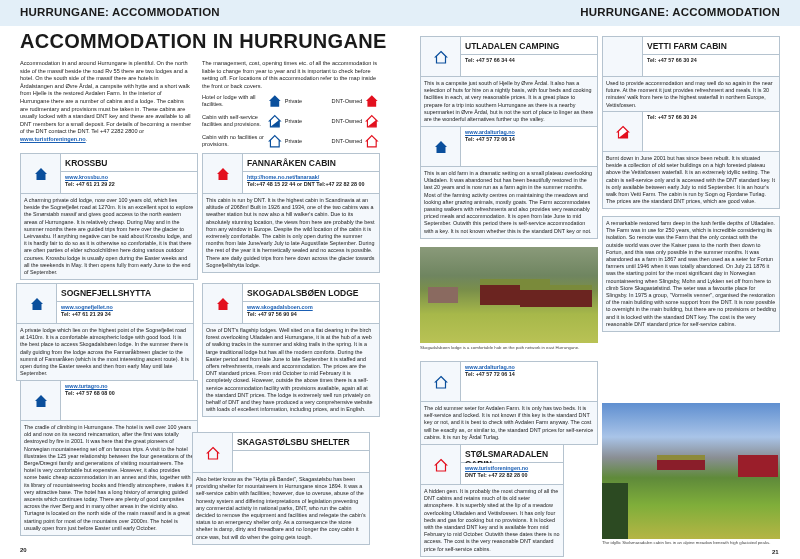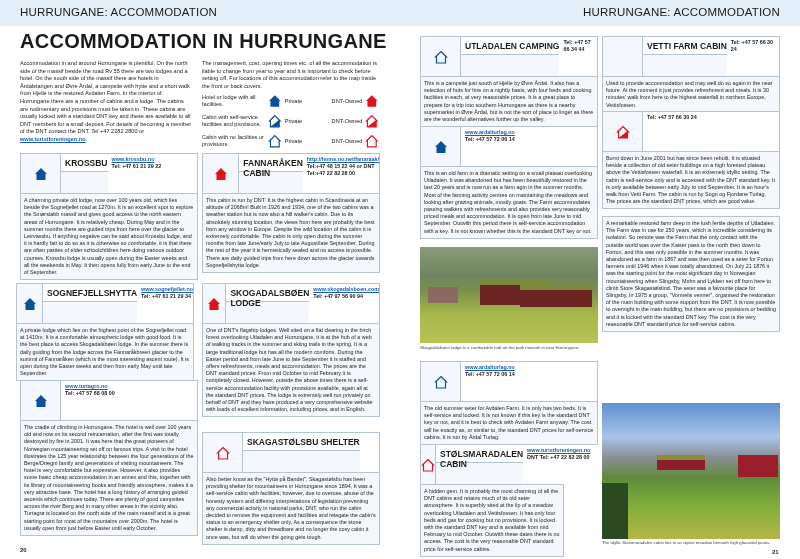--- a/index.html
+++ b/index.html
@@ -1,37 +1,37 @@
 <!DOCTYPE html>
 <html><head>
 <meta charset="utf-8">
 <style>
 *{box-sizing:border-box;margin:0;padding:0}
 html,body{width:800px;height:559px;overflow:hidden;background:#fff;font-family:"Liberation Sans",sans-serif;color:#222}
 .spread{position:relative;width:800px;height:559px;background:#fff}
 .runhead{position:absolute;top:0;height:26px;background:#e3eff8;width:400px}
 .runhead.left{left:0}
 .runhead.right{left:400px}
-.runhead span{position:absolute;top:6px;font-weight:normal;font-size:11.5px;letter-spacing:.2px;color:#1a1a1a}
+.runhead span{position:absolute;top:6px;font-weight:bold;font-size:11.5px;letter-spacing:.2px;color:#1a1a1a}
 .runhead.left span{left:20px}
 .runhead.right span{right:20px}
 .title{position:absolute;left:20px;top:30px;font-size:20px;font-weight:bold;letter-spacing:.3px;color:#1a1a1a}
 .intro{position:absolute;font-size:5.6px;line-height:7.6px;color:#222}
 .intro a{color:#1a5fb4;font-weight:bold;text-decoration:underline}
 .legend{position:absolute;left:202px;top:91px;width:180px;font-size:5.6px;line-height:7px}
 .legend .row{display:flex;align-items:center;height:20px}
 .legend .lbl{width:68px}
 .legend .ic{width:14px;height:14px;margin-right:3px}
 .legend .pv{width:40px}
 .legend .dn{width:40px;text-align:right;margin-right:3px}
 .box{position:absolute;border:1px solid #b5c3cf;background:#f4f8fc}
 .box .hd{display:flex;border-bottom:1px solid #b5c3cf;height:40px}
 .box .ico{width:40px;border-right:1px solid #b5c3cf;display:flex;align-items:center;justify-content:center}
 .box .ico svg{width:14px;height:14px}
-.box .meta{flex:1;display:flex;flex-direction:row}
+.box .meta{flex:1;display:flex;flex-direction:column}
 .box .name{height:18px;border-bottom:1px solid #b5c3cf;font-weight:bold;font-size:8.5px;padding:4px 0 0 4px;color:#1a1a1a;background:#fff}
 .box .info{flex:1;padding:2px 0 0 4px;font-size:5.4px;line-height:7px;font-weight:bold;background:#fff}
 .box .info a{color:#1a5fb4;text-decoration:underline;display:block}
 .box .body{padding:3px 3px 3px 3px;font-size:5.4px;line-height:7.2px;color:#222}
 .photo{position:absolute;overflow:hidden}
 .caption{position:absolute;font-size:4.3px;color:#444}
 .pnum{position:absolute;font-size:6px;font-weight:bold}
 </style>
 </head>
 <body>
@@ -160,21 +160,21 @@
           </svg>
         </div>
       <div class="meta">
           <div class="name">SKOGADALSBØEN LODGE</div>
       <div class="info"><a>www.skogadalsboen.com</a><span>Tel: +47 97 56 90 94</span></div>
         </div>
       </div>
     <div class="body">One of DNT's flagship lodges. Well sited on a flat clearing in the birch forest overlooking Utladalen and Hurrungane, it is at the hub of a web of walking tracks in the summer and skiing trails in the spring. It is a large traditional lodge but has all the modern comforts. During the Easter period and from late June to late September it is staffed and offers refreshments, meals and accommodation. The prices are the DNT standard prices. From mid October to mid February it is completely closed. However, outside the above times there is a self-service accommodation facility with provisions available, again all at the standard DNT prices. The lodge is extremely well run privately on behalf of DNT and they have produced a very comprehensive website with loads of excellent information, including prices, and in English.</div>
   </div>
 
-  <div class="box" style="left:202px;top:432px;width:178px">
+  <div class="box" style="left:192px;top:432px;width:178px">
     <div class="hd">
         <div class="ico">
           <svg viewBox="0 0 14 14">
             <path d="M7 1.5 L12.5 7 L11.5 7 L11.5 13 L2.5 13 L2.5 7 L1.5 7 Z" fill="none" stroke="#e3101e" stroke-width="1.2"></path>
           </svg>
         </div>
       <div class="meta">
           <div class="name">SKAGASTØLSBU SHELTER</div>
       <div class="info"></div>
         </div>

